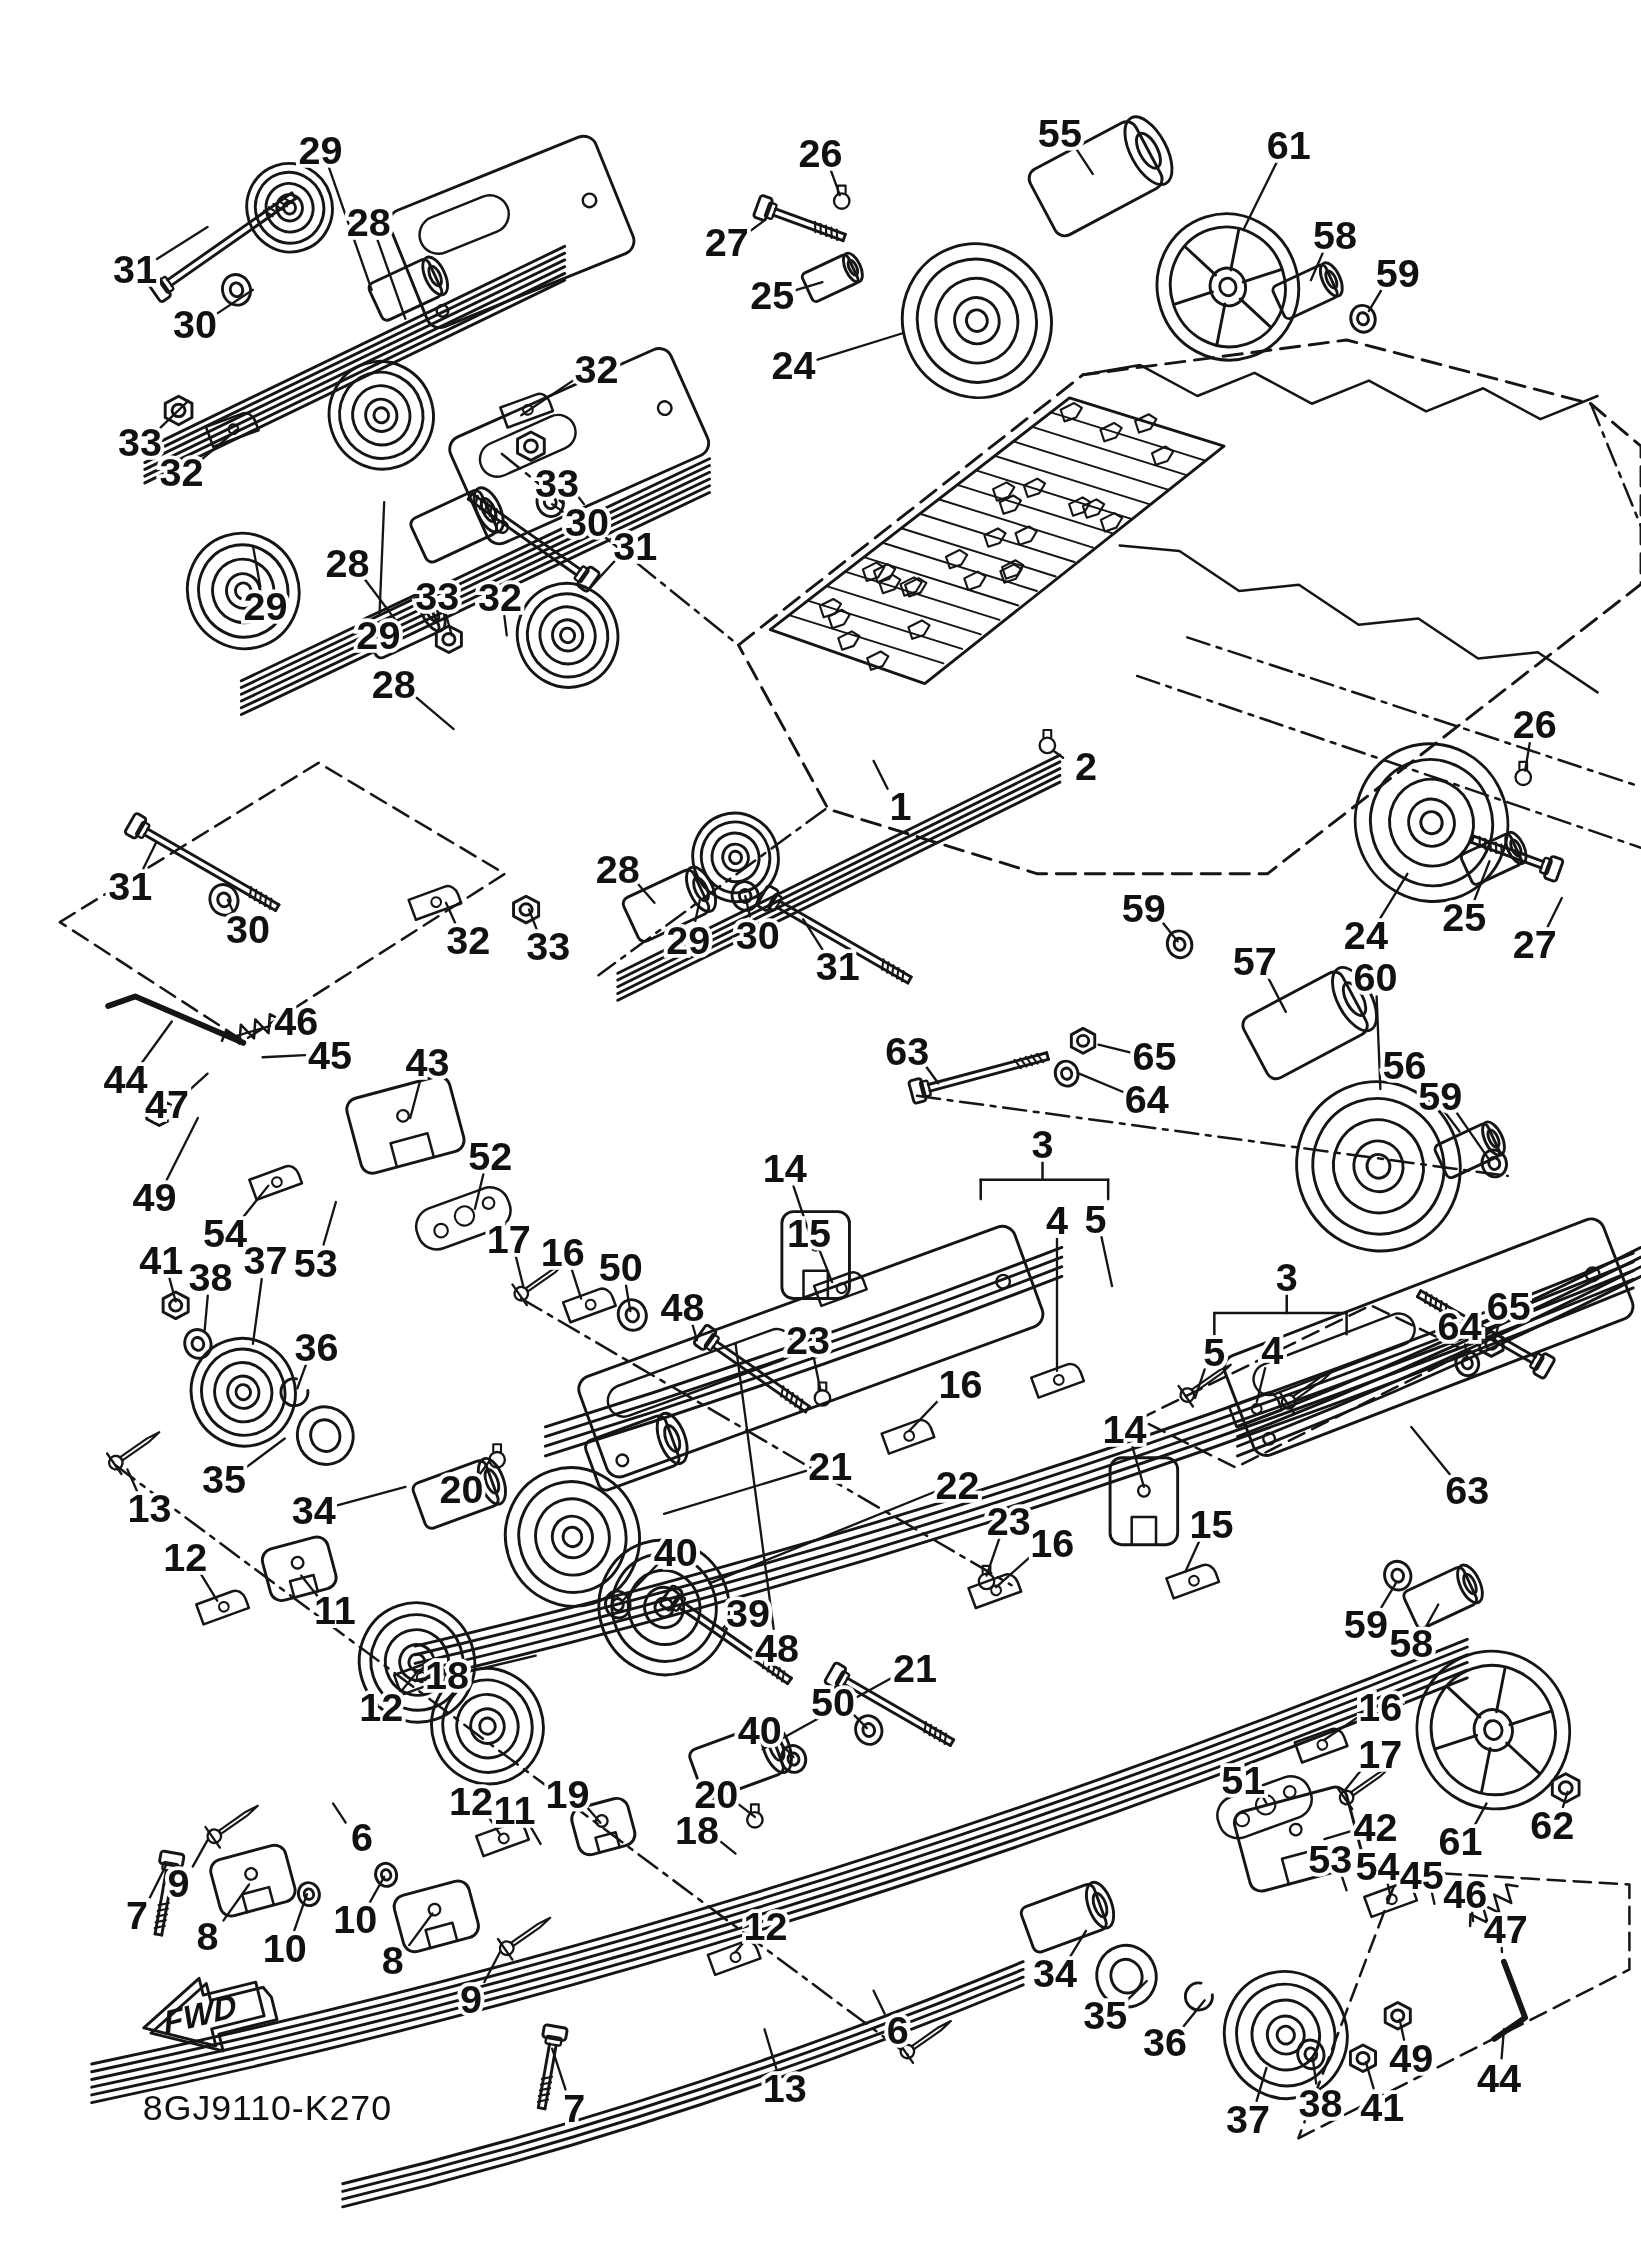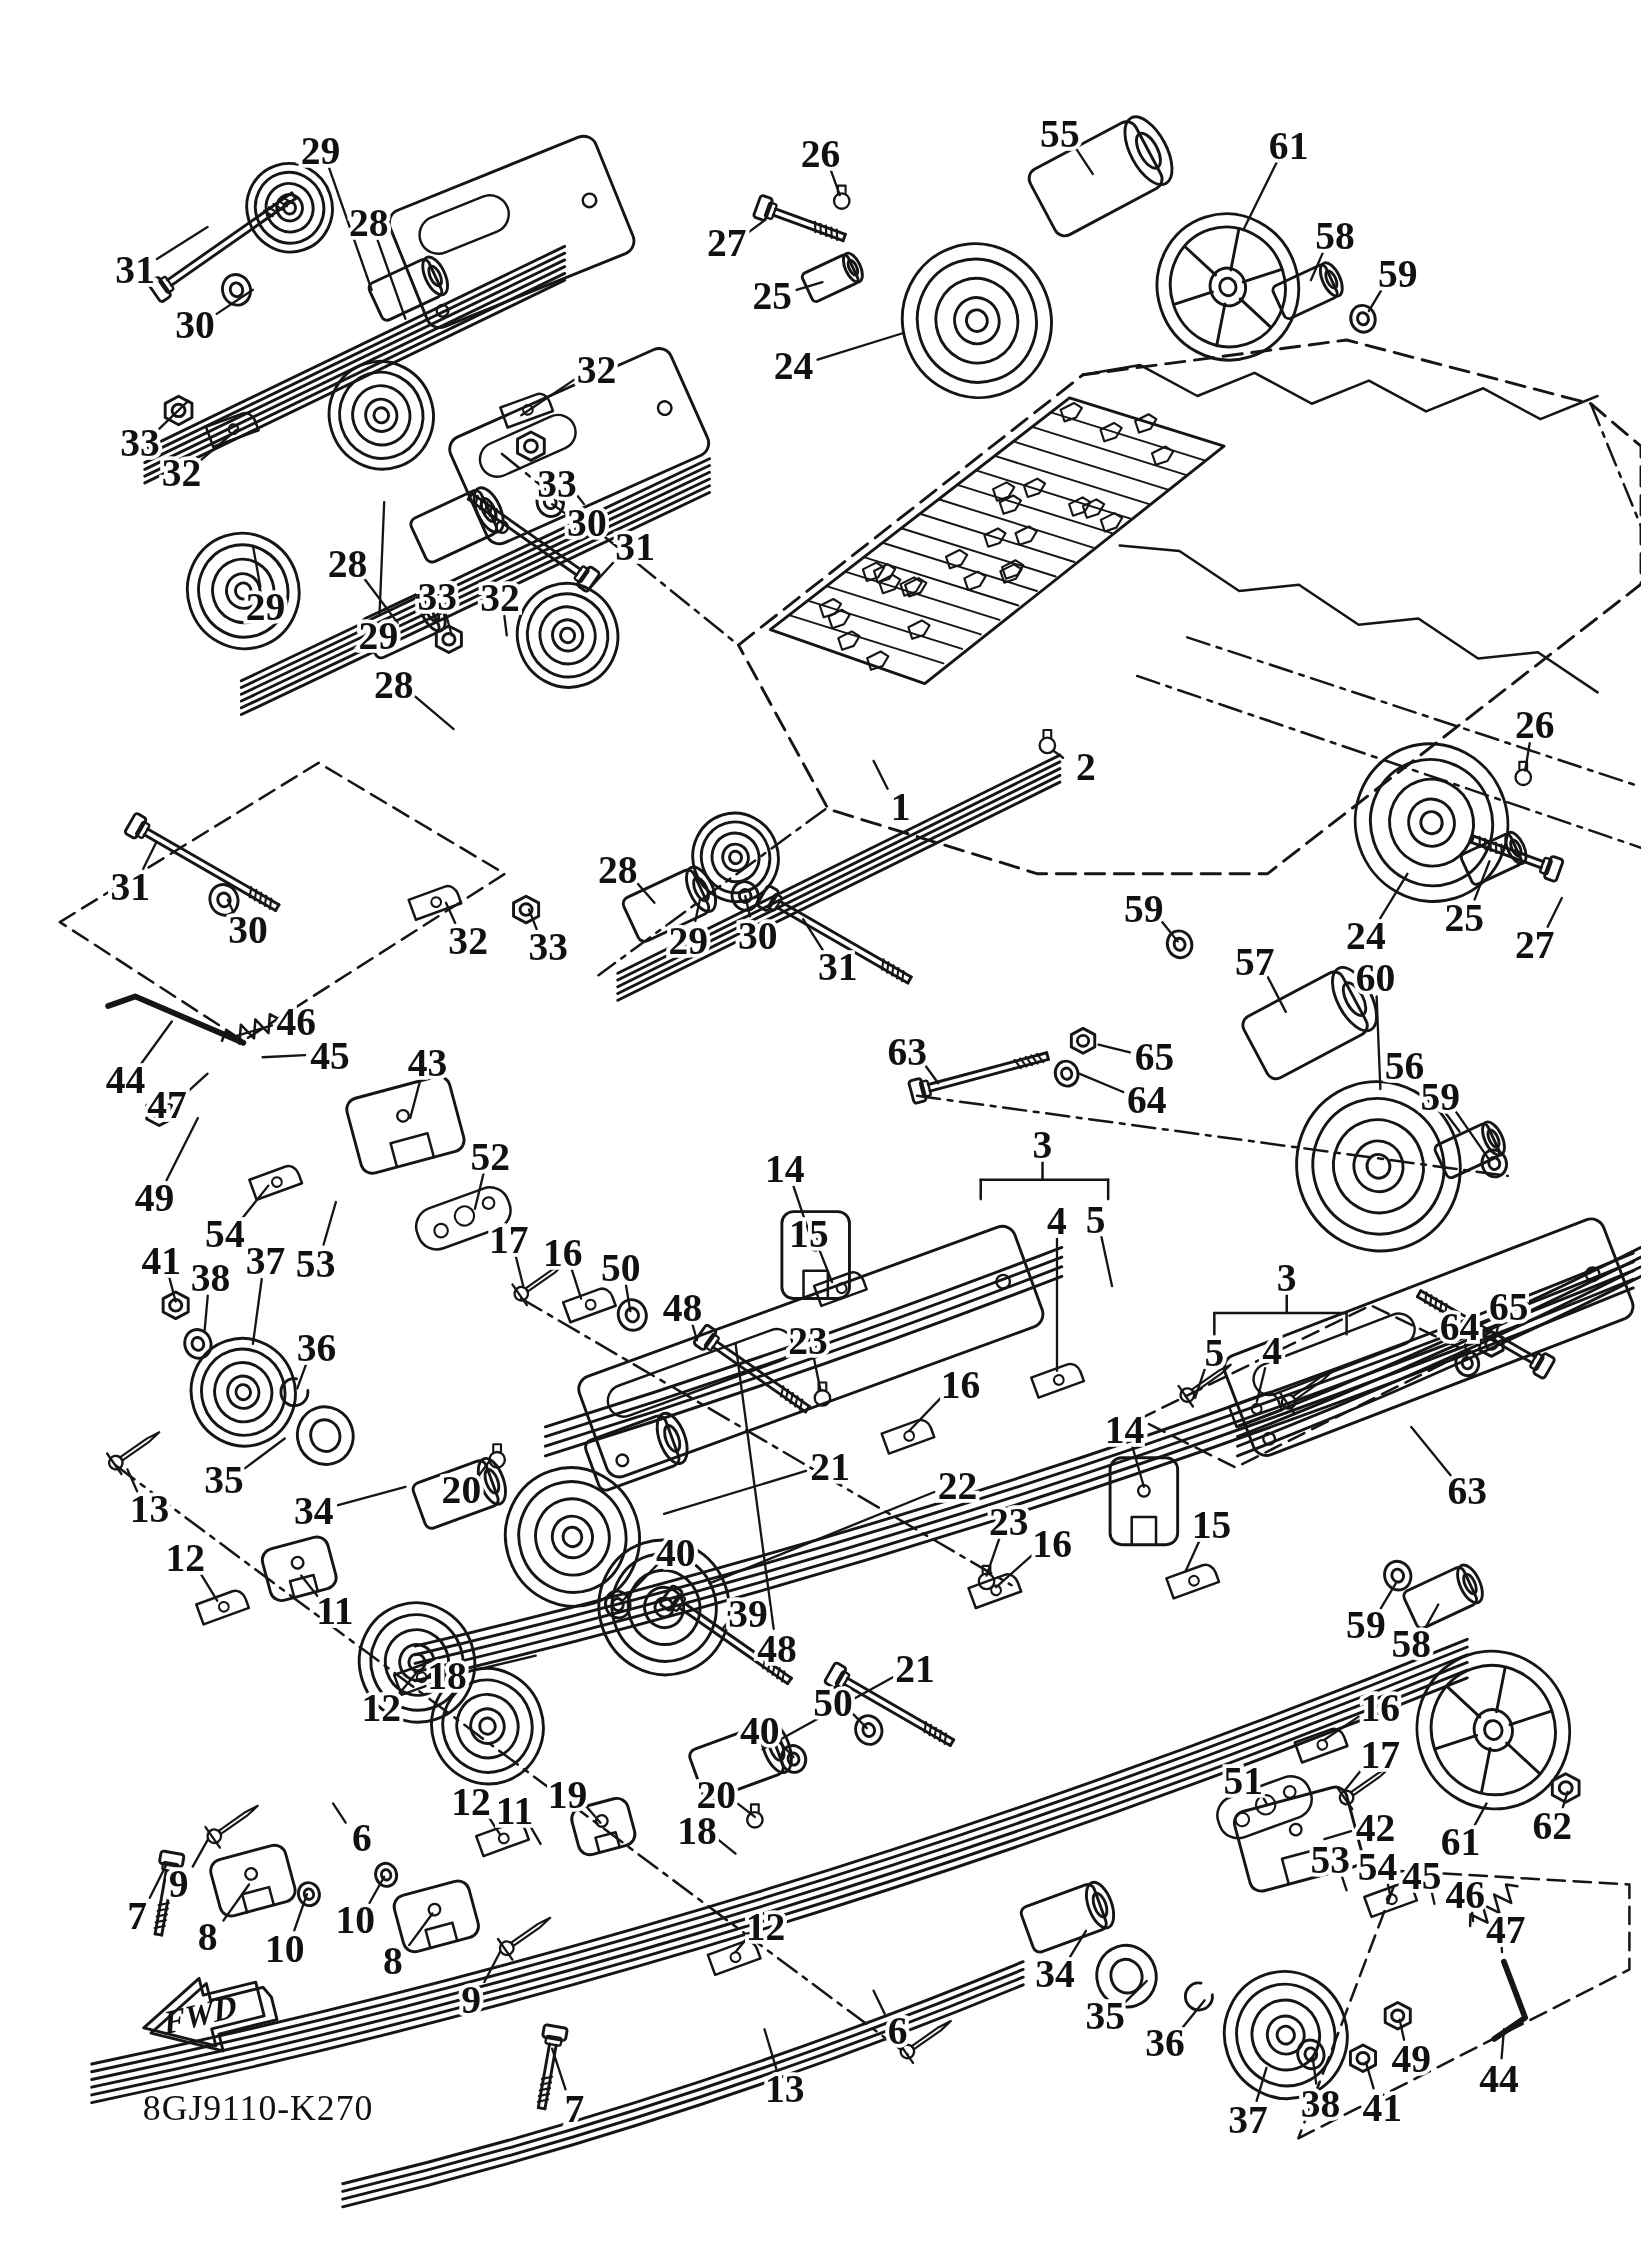--- a/index.html
+++ b/index.html
@@ -1,17 +1,17 @@
 <!DOCTYPE html>
 <html><head>
 <meta charset="utf-8">
 <style>
   html,body{margin:0;padding:0;background:#ffffff;}
   .page{position:relative;width:1641px;height:2266px;background:#fff;overflow:hidden;
-        font-family:Liberation Serif, serif;}
+        font-family:Liberation Sans, sans-serif;}
   svg{display:block}
   .thin{fill:none;stroke:#151515;stroke-width:3;stroke-linecap:round;stroke-linejoin:round}
   text{fill:#111;}
 </style>
 </head>
 <body>
 
 <div class="page">
   <svg id="diagram" width="1641" height="2266" viewBox="0 0 1700 2347">
     <g id="art-track">

